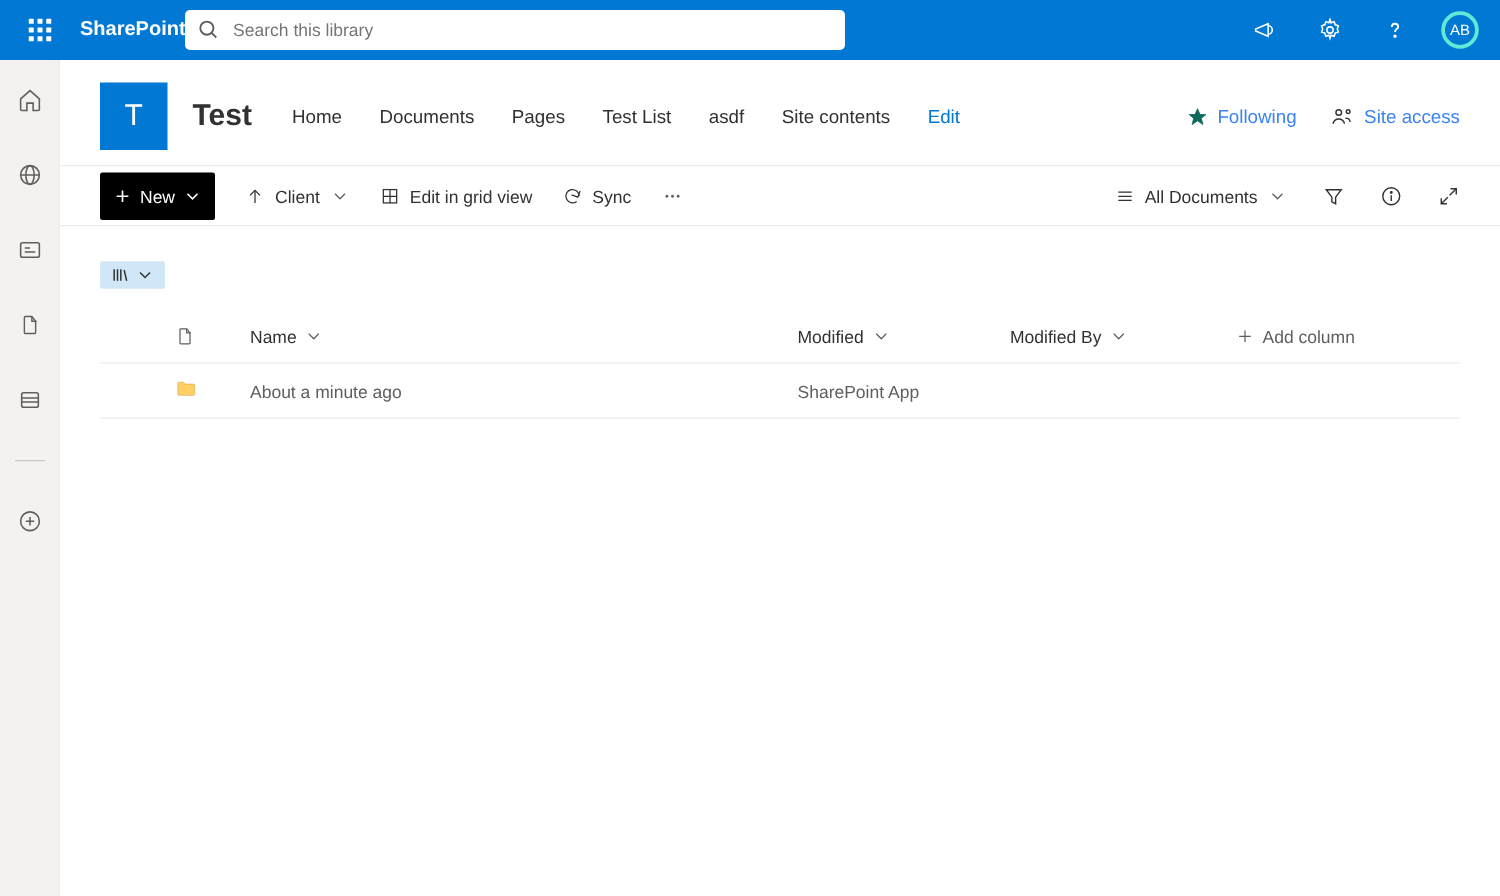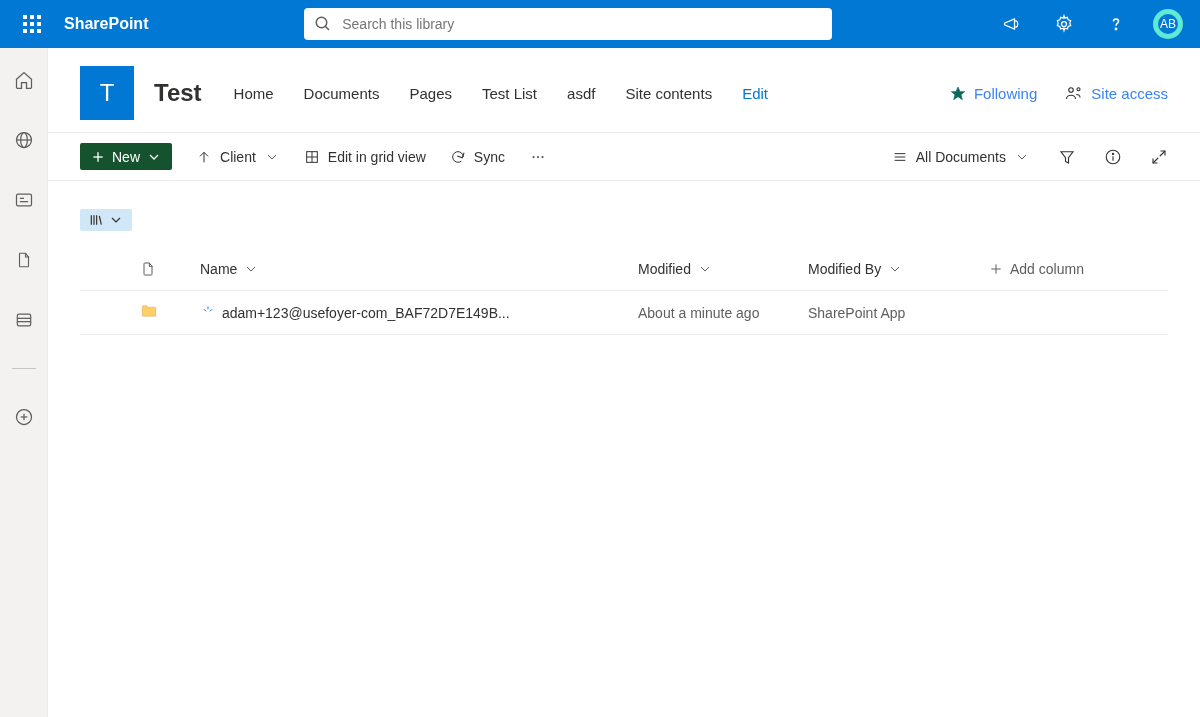--- a/index.html
+++ b/index.html
@@ -11,30 +11,30 @@
   height: 48px;
   display: flex;
   align-items: center;
   color: white;
   padding: 0 8px;
 }
 .waffle { width: 48px; height: 48px; display: flex; align-items: center; justify-content: center; cursor: pointer; }
 .waffle-grid { display: grid; grid-template-columns: repeat(3, 4px); grid-gap: 3px; }
 .waffle-grid span { width: 4px; height: 4px; background: white; border-radius: 0.5px; }
 .app-name { font-size: 16px; font-weight: 600; margin-left: 8px; cursor: pointer; }
-.search-wrap { flex: 1; display: flex; justify-content: center; }
+.search-wrap { flex: 1; display: flex; }
 .search-box {
   width: 528px; height: 32px; background: white; border-radius: 4px;
   display: flex; align-items: center; padding: 0 10px; gap: 10px;
 }
 .search-box input { border: none; outline: none; width: 100%; font-size: 14px; color: #605e5c; }
 .hdr-icons { display: flex; align-items: center; gap: 4px; }
 .hdr-icon-btn { width: 48px; height: 48px; display: flex; align-items: center; justify-content: center; cursor: pointer; }
 .avatar-circle {
-  width: 30px; height: 30px; border: 5px solid #5eead4; border-radius: 50%;
+  width: 30px; height: 30px; border: 3px solid #5eead4; border-radius: 50%;
   display: flex; align-items: center; justify-content: center; font-size: 12px; font-weight: 400;
 }
 
 
 .layout { display: flex; height: calc(100vh - 48px); }
 .app-rail {
   width: 48px; background: #f3f2f1; border-right: 1px solid #edebe9;
   display: flex; flex-direction: column; align-items: center; padding-top: 16px; gap: 28px;
 }
 .rail-btn { width: 48px; height: 32px; display: flex; align-items: center; justify-content: center; cursor: pointer; color: #605e5c; }
@@ -54,21 +54,21 @@
 .site-nav a.edit-link { color: #0078d4; }
 .site-actions { margin-left: auto; display: flex; gap: 28px; align-items: center; }
 .site-action { display: flex; align-items: center; gap: 8px; cursor: pointer; color: #3b82f6; font-size: 15px; }
 
 
 .cmd-bar {
   display: flex; align-items: center; padding: 8px 32px; border-top: 1px solid #edebe9; border-bottom: 1px solid #edebe9;
   gap: 24px; height: 49px;
 }
 .new-btn {
-  background: #14532d; color: white; height: 27px; padding: 0 10px;
+  background: #000000; color: white; height: 38px; padding: 0 10px;
   display: flex; align-items: center; gap: 6px; cursor: pointer; font-size: 14px; border-radius: 2px;
 }
 .cmd-btn { display: flex; align-items: center; gap: 8px; cursor: pointer; color: #323130; }
 .cmd-right { margin-left: auto; display: flex; align-items: center; gap: 28px; }
 .view-switch { display: flex; align-items: center; gap: 8px; cursor: pointer; }
 
 
 .lib-title-row { display: flex; align-items: center; gap: 12px; padding: 28px 32px 16px 32px; }
 .lib-title { font-size: 22px; font-weight: 600; }
 .lib-type-pill {
@@ -357,26 +357,20 @@
         </div>
       </div>
 
       <div class="tbl-row">
         <div></div>
         <div>
           <svg class="icon-18 folder-icon" viewBox="0 0 24 24" fill="#ffcf66" stroke="#c49a3a" stroke-width="0.5">
               <path d="M3 6a1 1 0 011-1h5l2 2h9a1 1 0 011 1v10a1 1 0 01-1 1H4a1 1 0 01-1-1z"></path>
             </svg>
         </div>
-        <div class="name-cell">
-          <svg class="icon-16" viewBox="0 0 24 24" fill="none" stroke="#0078d4" stroke-width="1.5" style="vertical-align:-2px;margin-right:2px">
-              <path d="M12 4v4M6 8l3 3M18 8l-3 3"></path>
-            </svg>
-          <span>adam+123@usefoyer-com_BAF72D7E149B...</span>
-        </div>
         <div>About a minute ago</div>
         <div>SharePoint App</div>
         <div></div>
       </div>
     </div>
 
   </div>
 </div>
 
 </body></html>

